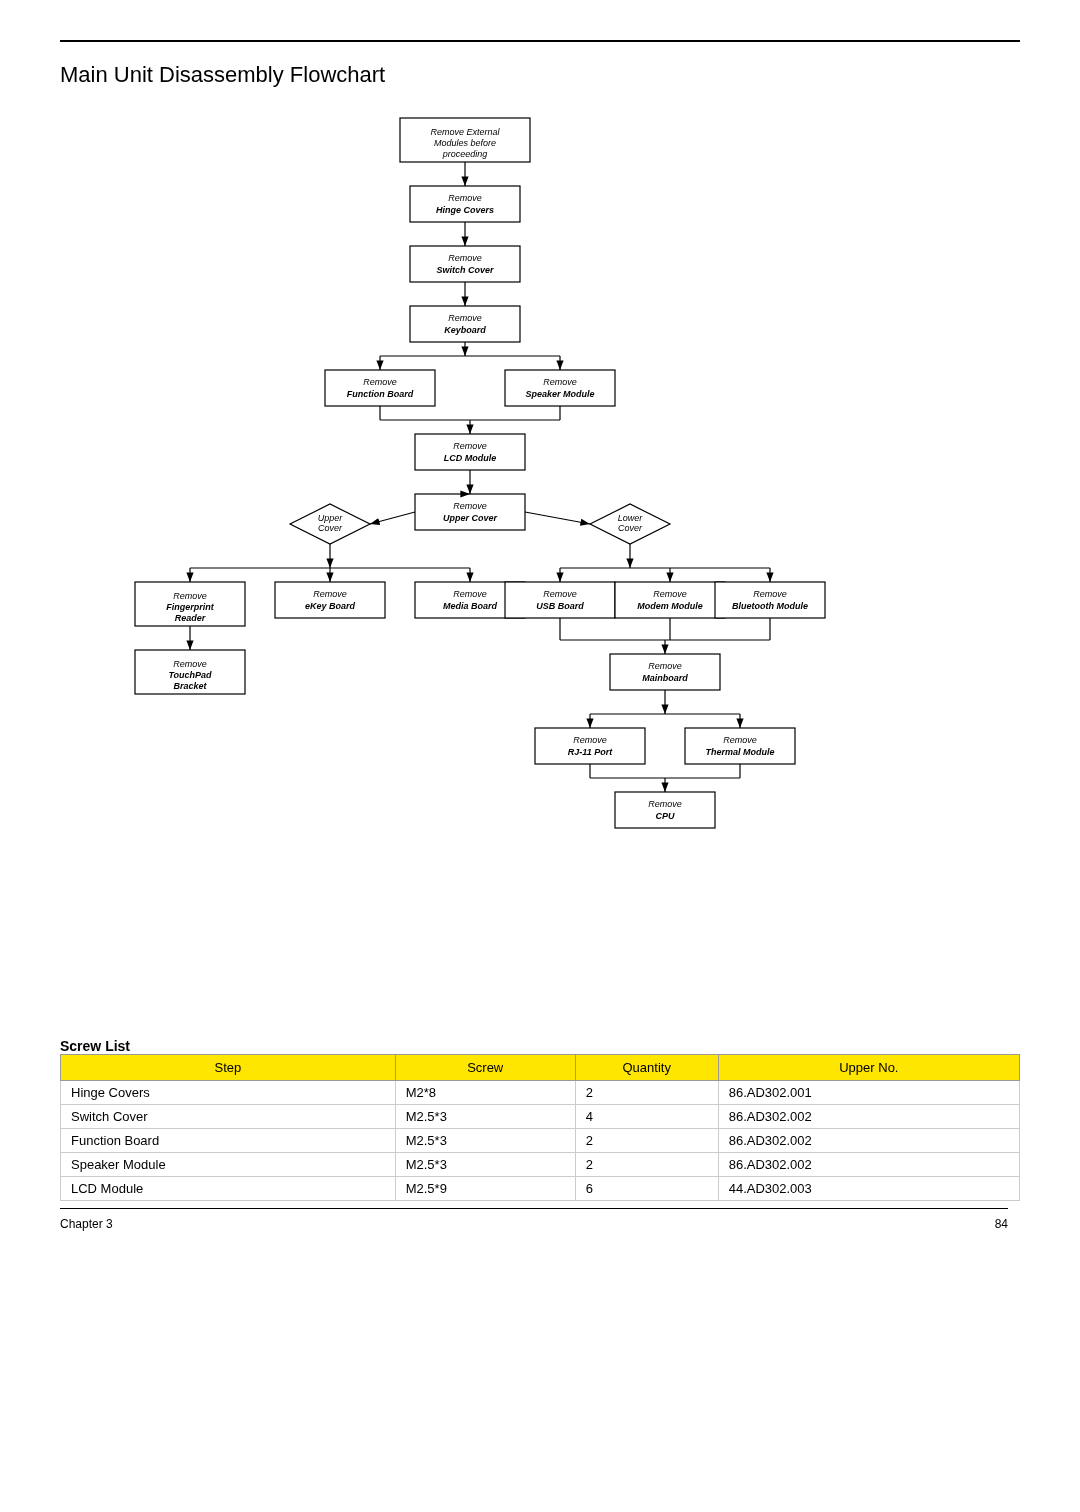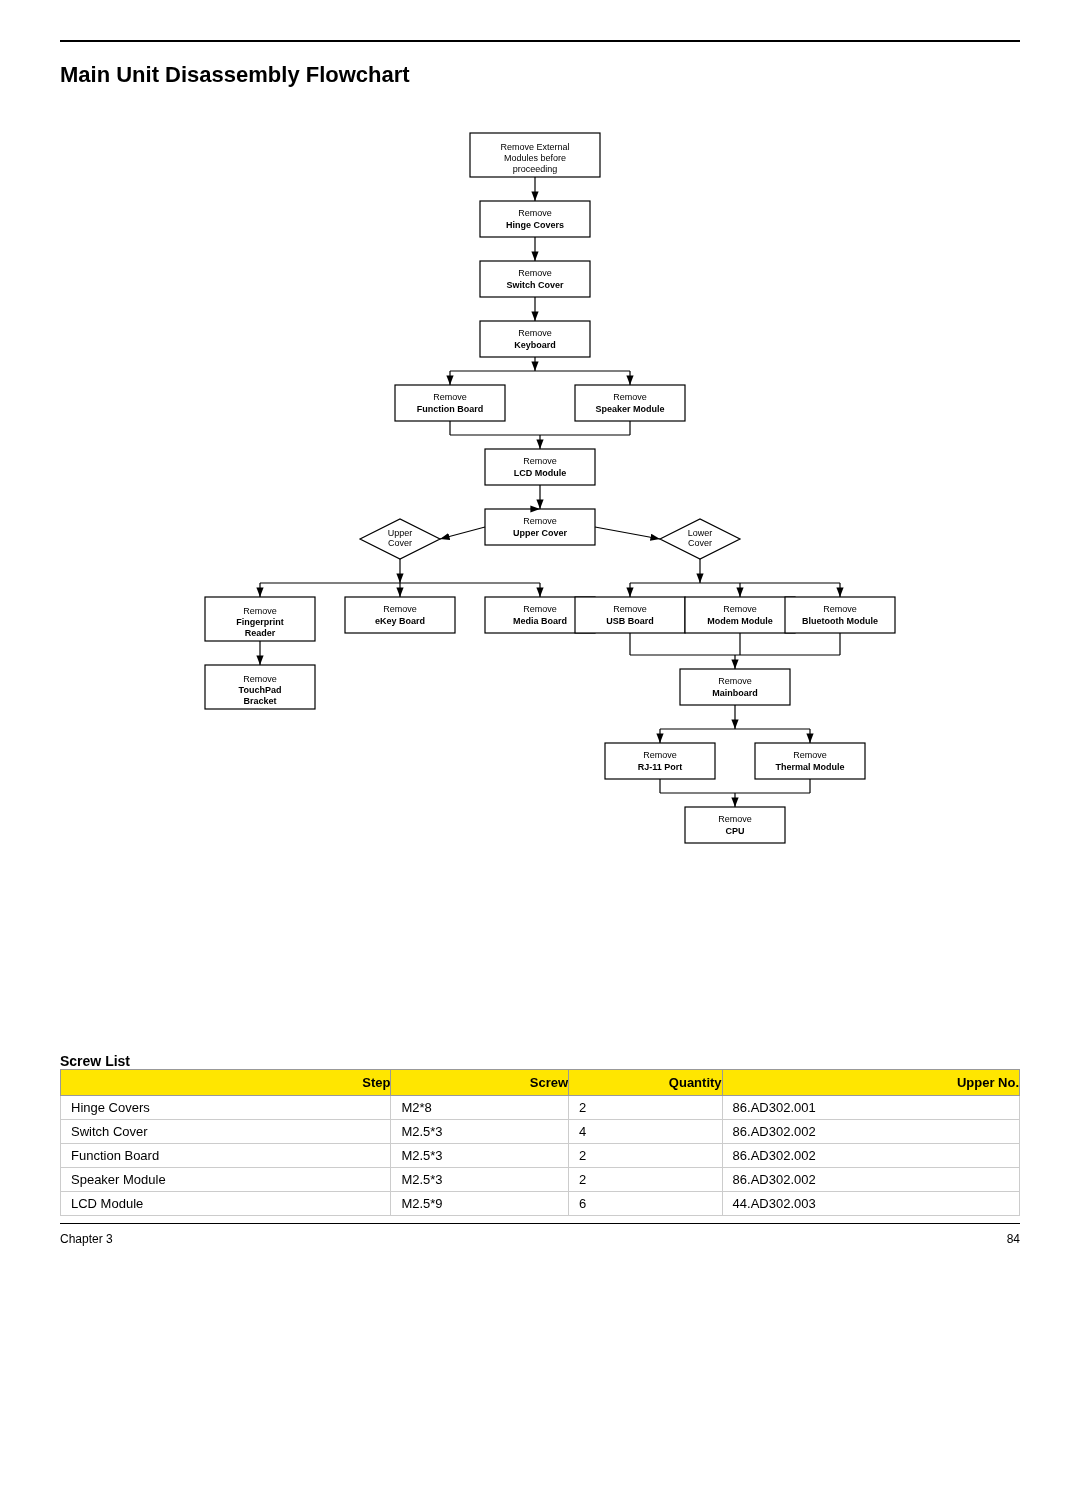--- a/index.html
+++ b/index.html
@@ -19,29 +19,29 @@
       border-top: 2px solid #000;
       margin-bottom: 20px;
     }
     .main-title {
       font-size: 36px;
       font-weight: bold;
       margin-bottom: 16px;
     }
     .sub-title {
       font-size: 22px;
-      font-weight: bold;
-      margin-bottom: 35px;
+      font-weight: normal;
+      margin-bottom: 20px;
     }
     
     .flowchart-container {
       width: 100%;
       display: flex;
-      justify-content: center;
       margin-bottom: 30px;
+      font-style: italic;
     }
     svg.flowchart {
       width: 820px;
       height: 900px;
     }
     
     .fc-rect {
       fill: #fff;
       stroke: #000;
       stroke-width: 1.2;
@@ -75,37 +75,37 @@
       font-size: 14px;
     }
     table.screw-table {
       width: 100%;
       border-collapse: collapse;
       font-size: 13px;
     }
     table.screw-table th {
       background: #FFE600;
       color: #000;
-      font-weight: bold;
+      font-weight: normal;
       border: 1px solid #999;
       padding: 5px 0;
-      text-align: right;
+      text-align: center;
     }
     table.screw-table td {
       border: 1px solid #ccc;
       padding: 4px 10px;
     }
     table.screw-table tr:nth-child(even) td {
       background: #fff;
     }
     .bottom-bar {
       position: absolute;
       bottom: 30px;
       left: 60px;
-      right: 60px;
+      right: 72px;
       display: flex;
       justify-content: space-between;
       align-items: center;
       border-top: 1px solid #000;
       padding-top: 8px;
       font-size: 12px;
     }
   </style>
 </head>
 <body>

